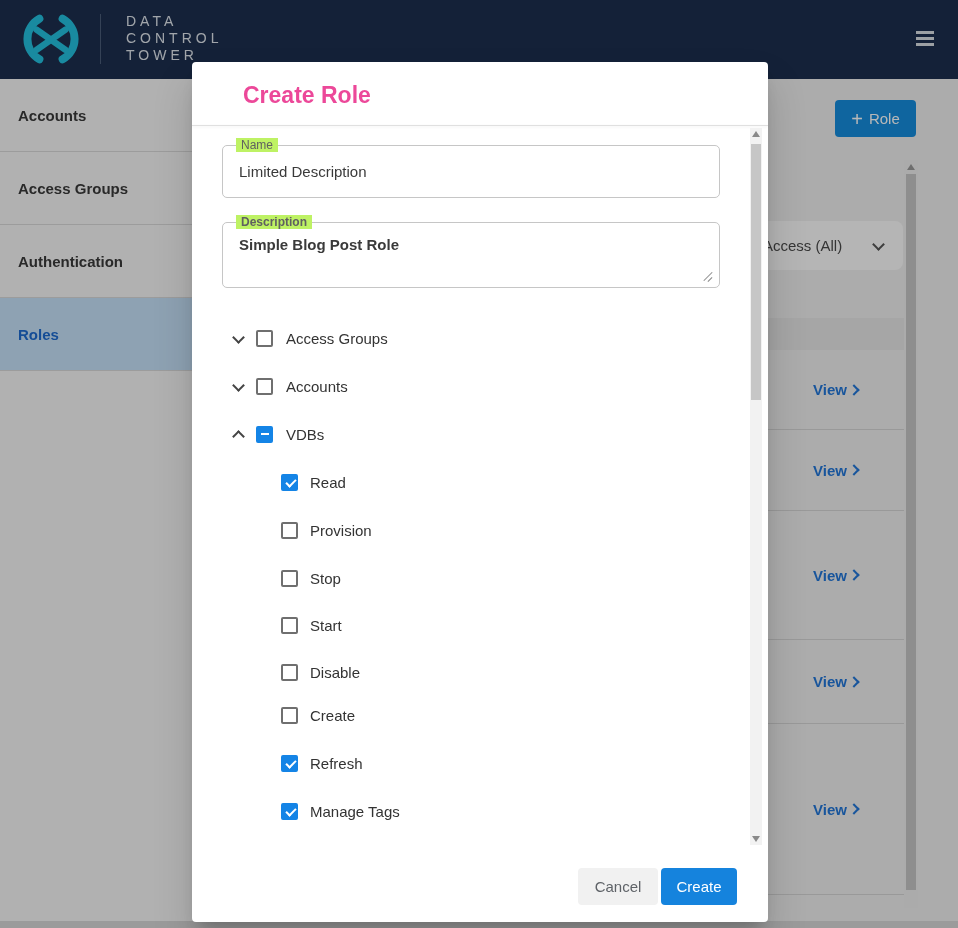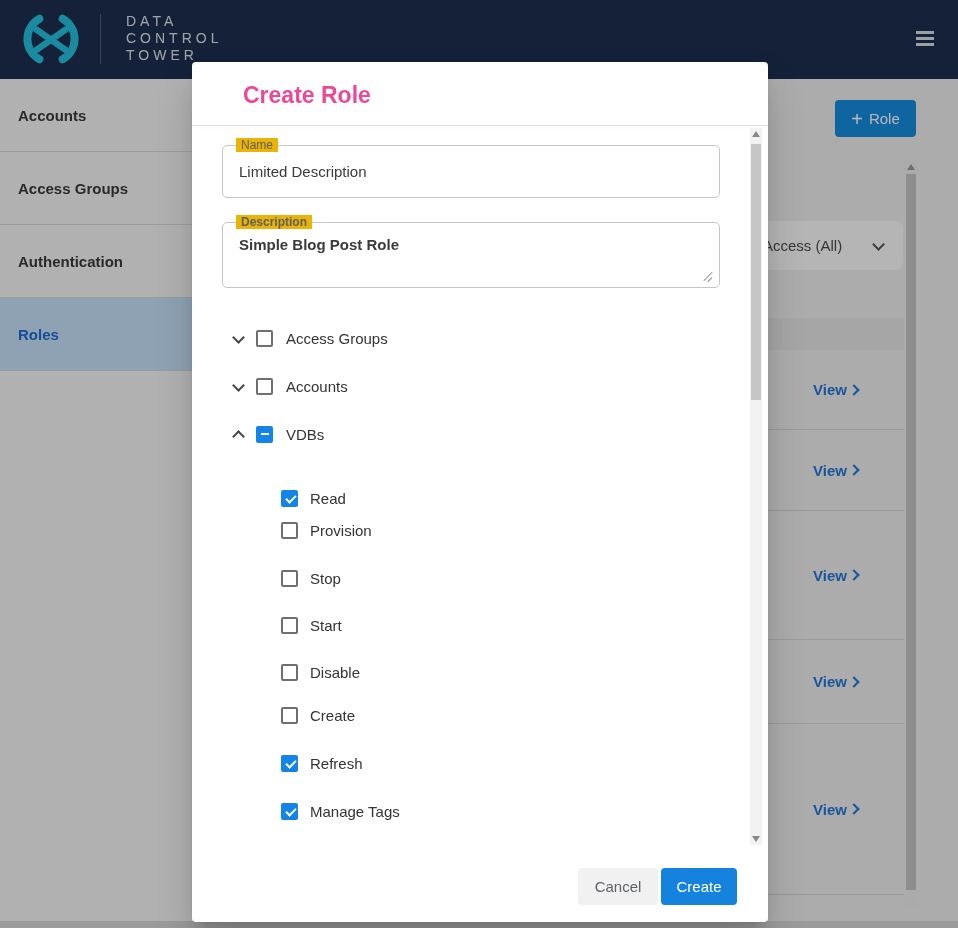--- a/index.html
+++ b/index.html
@@ -56,21 +56,21 @@
   
   .modal { position:absolute; left:192px; top:62px; width:576px; height:860px; background:#fff; border-radius:4px;
            z-index:100; box-shadow:0 11px 15px -7px rgba(0,0,0,.2), 0 24px 38px 3px rgba(0,0,0,.14); }
   .modal-title { position:absolute; left:44px; top:20px; font-size:23px; color:#ec4899;margin-left:7px; }
   .modal-divider { position:absolute; left:0; top:63px; width:576px; height:1px; background:#e0e0e0;
                    box-shadow:0 1px 3px rgba(0,0,0,.08); }
 
   .field { position:absolute; left:30px; width:498px; border:1px solid #c6c6c6; border-radius:5px; background:#fff; }
   .field-name { top:83px; height:53px; }
   .field-desc { top:160px; height:66px;font-weight:bold; }
-  .field-label { position:absolute; left:13px; top:-8px; background:#eab308; padding:0 5px; font-size:12px; color:#606060; }
+  .field-label { position:absolute; left:13px; top:-8px; background:#bef264; padding:0 5px; font-size:12px; color:#606060; }
   .field-value { position:absolute; left:16px; font-size:15px; color:#3a3a3a; }
   .field-name .field-value { top:17px; }
   .field-desc .field-value { top:13px; }
   .resize-handle { position:absolute; right:5px; bottom:5px; width:11px; height:11px; cursor:nwse-resize; }
   .resize-handle i { position:absolute; background:#8a8a8a; height:1px; transform:rotate(-45deg); display:block; }
   .resize-handle i:nth-child(1){ width:12px; left:-1px; top:5px; }
   .resize-handle i:nth-child(2){ width:6px;  left:4px;  top:8px; }
 
   
   .tree-row { position:absolute; display:flex; align-items:center; height:24px; cursor:pointer; }
@@ -217,21 +217,21 @@
     <span class="cb"></span>
     <span class="tree-label">Accounts</span>
   </div>
 
   <div class="tree-row parent" style="top:360px">
     <i class="chev up"></i>
     <span class="cb indeterminate"></span>
     <span class="tree-label">VDBs</span>
   </div>
 
-  <div class="tree-row child" style="top:424px">
+  <div class="tree-row child" style="top:408px">
     <span class="cb checked"></span>
     <span class="tree-label">Read</span>
   </div>
   <div class="tree-row child" style="top:456px">
     <span class="cb"></span>
     <span class="tree-label">Provision</span>
   </div>
   <div class="tree-row child" style="top:504px">
     <span class="cb"></span>
     <span class="tree-label">Stop</span>

